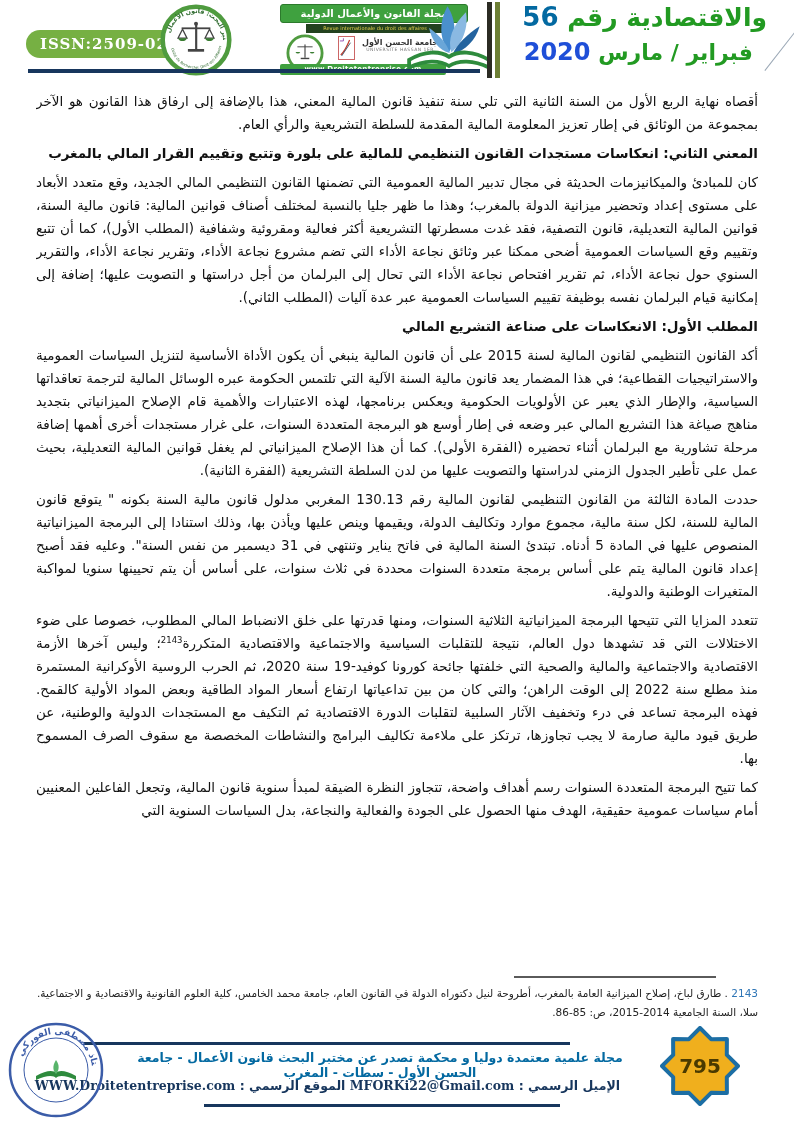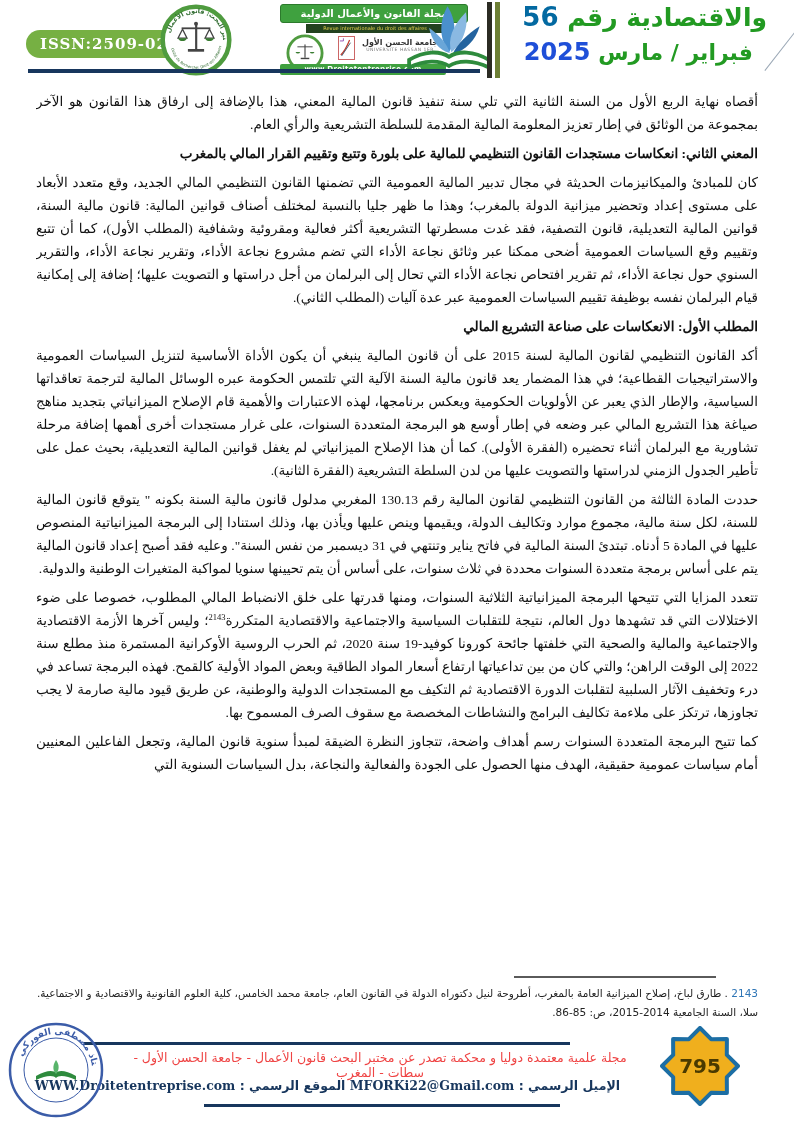--- a/index.html
+++ b/index.html
@@ -63,38 +63,38 @@
     position:absolute; left:736px; top:12px; width:74px; height:1px;
     background:#9aa7b5; transform:rotate(-52deg); transform-origin:right top;
   }
 
   
   .doc-body {
     position:absolute; top:90px; left:36px; width:722px; height:888px;
     direction:rtl; text-align:justify; overflow:hidden;
     color:#111; font-size:13.5px; line-height:23px;
   }
-  .doc-body p { margin-bottom:6px;font-family:Liberation Serif, serif; }
+  .doc-body p { margin-bottom:6px; }
   .doc-body .heading { font-weight:bold; }
   .fn-ref { font-size:8.5px; vertical-align:super; line-height:0; }
 
   
   .fn-sep { position:absolute; left:514px; top:976px; width:202px; height:2px; background:#5a5a5a; }
   .footnotes {
     position:absolute; left:36px; top:984px; width:722px;
     direction:rtl; text-align:right; font-size:10.5px; line-height:19px; color:#222;
   }
   .footnotes .fn-num { color:#2e75b6; }
 
   
   .ftr-line-top { position:absolute; left:84px; top:1042px; width:486px; height:3px; background:#17365d; }
   .ftr-line-bottom { position:absolute; left:204px; top:1104px; width:356px; height:3px; background:#17365d; }
   .ftr-text1 {
     position:absolute; left:120px; top:1050px; width:520px;
-    direction:rtl; text-align:center; color:#ef4444; font-weight:normal; font-size:12.5px;
+    direction:rtl; text-align:center; color:#0369a1; font-weight:bold; font-size:12.5px;
   }
   .ftr-text2 {
     position:absolute; left:140px; top:1078px; width:480px;
     direction:rtl; text-align:right; color:#17365d; font-weight:bold; font-size:12.5px;
     white-space:nowrap;
   }
   .ftr-text2 .lat { font-family:"DejaVu Serif", serif; }
   .badge-795 { position:absolute; left:660px; top:1026px; width:80px; height:80px; }
   .stamp { position:absolute; left:6px; top:1020px; width:100px; height:100px; }
 </style>
@@ -173,21 +173,21 @@
     <div class="vbar vbar-dark"></div>
     <div class="vbar vbar-olive"></div>
 
     <div class="issue-block">
       <div class="issue-line1">
         <span>والاقتصادية رقم</span>
         <span class="num">56</span>
       </div>
       <div class="issue-line2">
         <span>فبراير / مارس</span>
-        <span class="num">2025</span>
+        <span class="num">2020</span>
       </div>
     </div>
     <div class="pencil"></div>
 
     <div class="hdr-navy-line"></div>
   </div>
 
   <div class="doc-body">
     <p class="para">أقصاه نهاية الربع الأول من السنة الثانية التي تلي سنة تنفيذ قانون المالية المعني، هذا بالإضافة إلى ارفاق هذا القانون هو الآخر بمجموعة من الوثائق في إطار تعزيز المعلومة المالية المقدمة للسلطة التشريعية والرأي العام.</p>
     <p class="heading">المعني الثاني: انعكاسات مستجدات القانون التنظيمي للمالية على بلورة وتتبع وتقييم القرار المالي بالمغرب</p>

